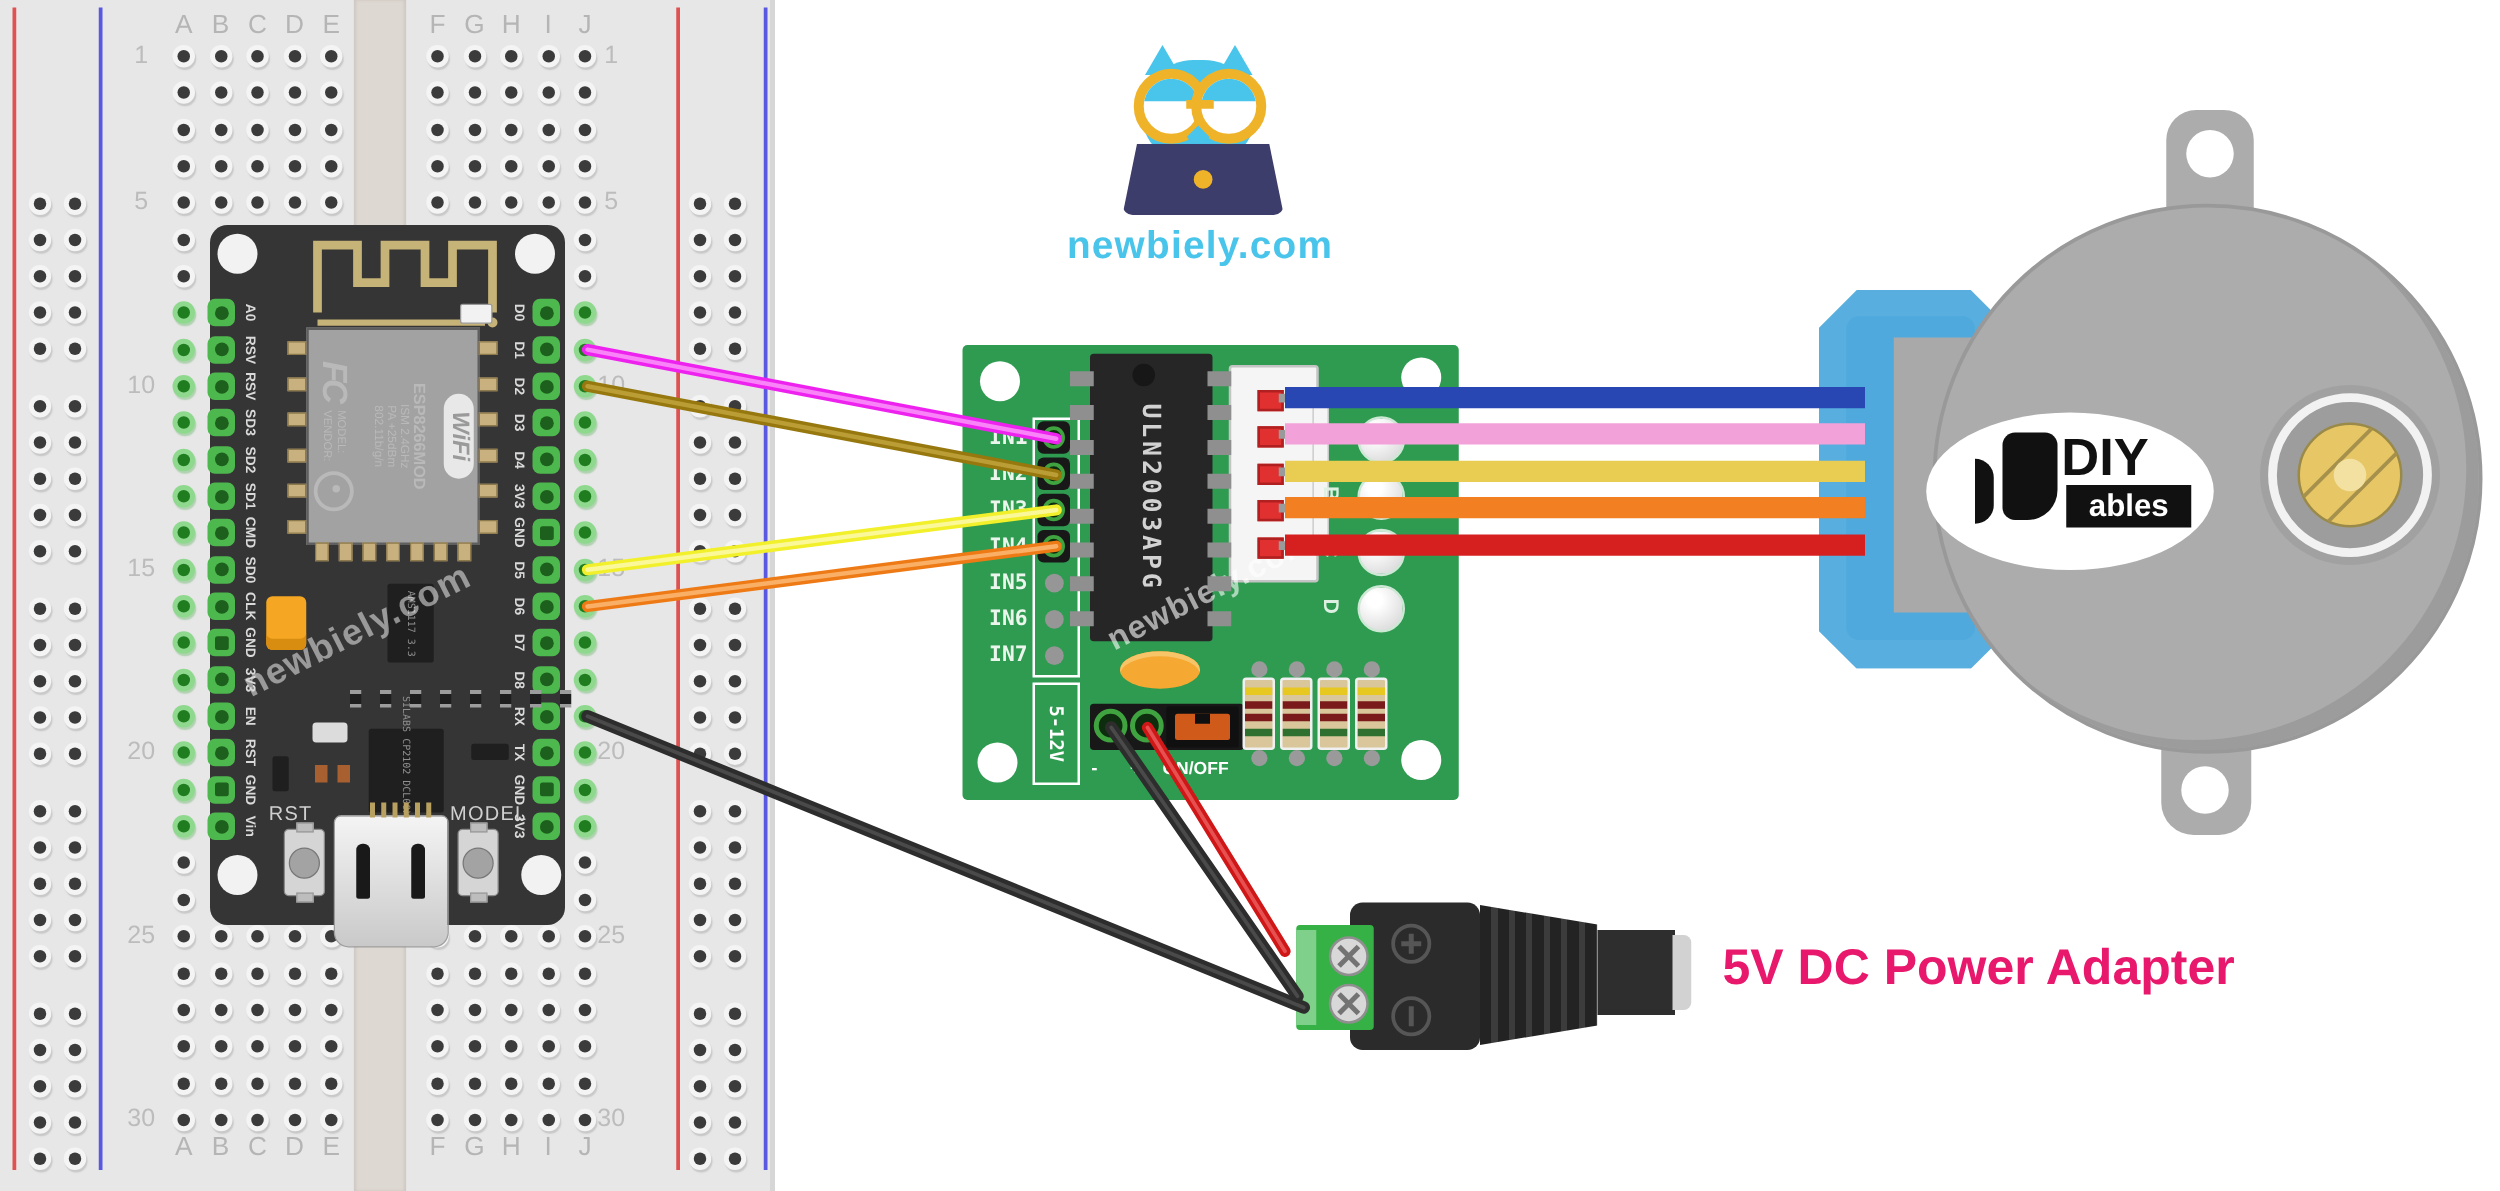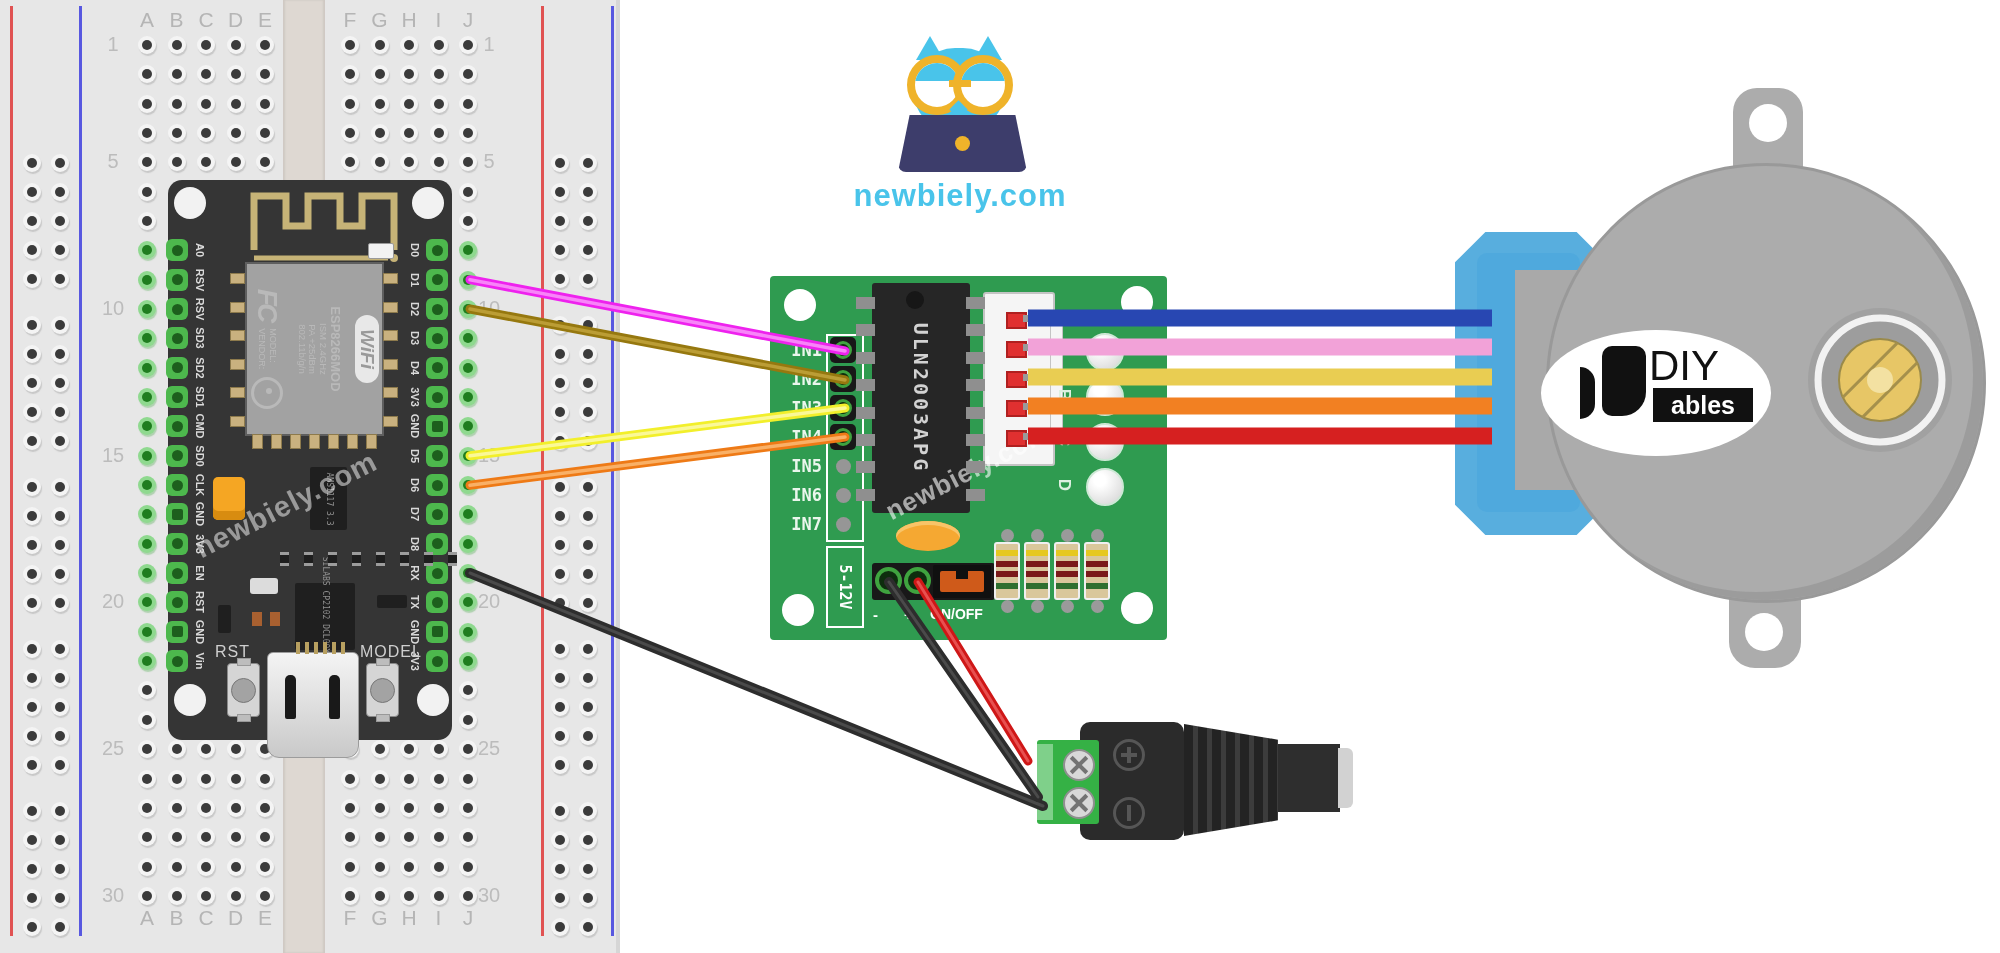--- a/index.html
+++ b/index.html
@@ -114,21 +114,21 @@
   .tab-hole{width:38px;height:38px;border-radius:50%;background:#fff;}
   .conn-back{left:1455px;top:232px;width:152px;height:303px;background:#58aede;
              clip-path:polygon(20% 0,80% 0,100% 10%,100% 90%,80% 100%,20% 100%,0 90%,0 10%);}
   .conn-front{left:1477px;top:253px;width:103px;height:259px;background:#4fa9dd;border-radius:10px;}
   .conn-inset{left:1515px;top:270px;width:95px;height:220px;background:#a9a9a9;}
   .motor-body{left:1546px;top:163px;width:434px;height:434px;border-radius:50%;background:#acacac;
               border:3px solid #999;box-shadow:inset -10px -8px 0 rgba(138,138,138,.45);}
   .brand-oval{left:1541px;top:330px;width:230px;height:126px;border-radius:50%;background:#fff;}
   .logo-half{left:39px;top:37px;width:15px;height:52px;background:#111;border-radius:0 30px 30px 0;}
   .logo-blob{left:61px;top:16px;width:44px;height:70px;background:#111;border-radius:10px 10px 24px 10px;}
-  .brand-top{left:108px;top:12px;font-size:42px;font-weight:normal;color:#111;letter-spacing:0px;}
+  .brand-top{left:108px;top:12px;font-size:42px;font-weight:bold;color:#111;letter-spacing:0px;}
   .brand-box{left:112px;top:58px;width:100px;height:34px;background:#111;color:#fff;
              display:flex;align-items:center;justify-content:center;font-size:25px;font-weight:bold;}
   
   .logo{z-index:7;}
   .owl-body{left:913px;top:48px;width:92px;height:84px;border-radius:46px;background:#49c4ea;}
   .ear{width:0;height:0;border-left:14px solid transparent;border-right:14px solid transparent;
        border-bottom:24px solid #49c4ea;}
   .glass{width:44px;height:44px;border-radius:50%;border:8px solid #efb32a;background:#fff;overflow:hidden;}
   .glass i{display:block;width:100%;height:42%;background:#49c4ea;}
   .bridge{left:949px;top:80px;width:22px;height:7px;background:#efb32a;}
@@ -1003,14 +1003,15 @@
     <div class="abs glass" style="left:953px;top:55px">
         <i></i>
       </div>
     <div class="abs bridge"></div>
     <div class="abs beak"></div>
     <div class="abs laptop"></div>
     <div class="abs" style="left:955px;top:136px;width:15px;height:15px;border-radius:50%;background:#efb32a;z-index:8"></div>
     <div class="abs logo-text" style="color: rgb(73, 196, 234);">newbiely.com</div>
   </div>
 
+  <div class="abs adapter-label" style="left: 1378px; top: 752px; color: rgb(232, 24, 109);">5V DC Power Adapter</div>
 
 </div>
 
 </body></html>

